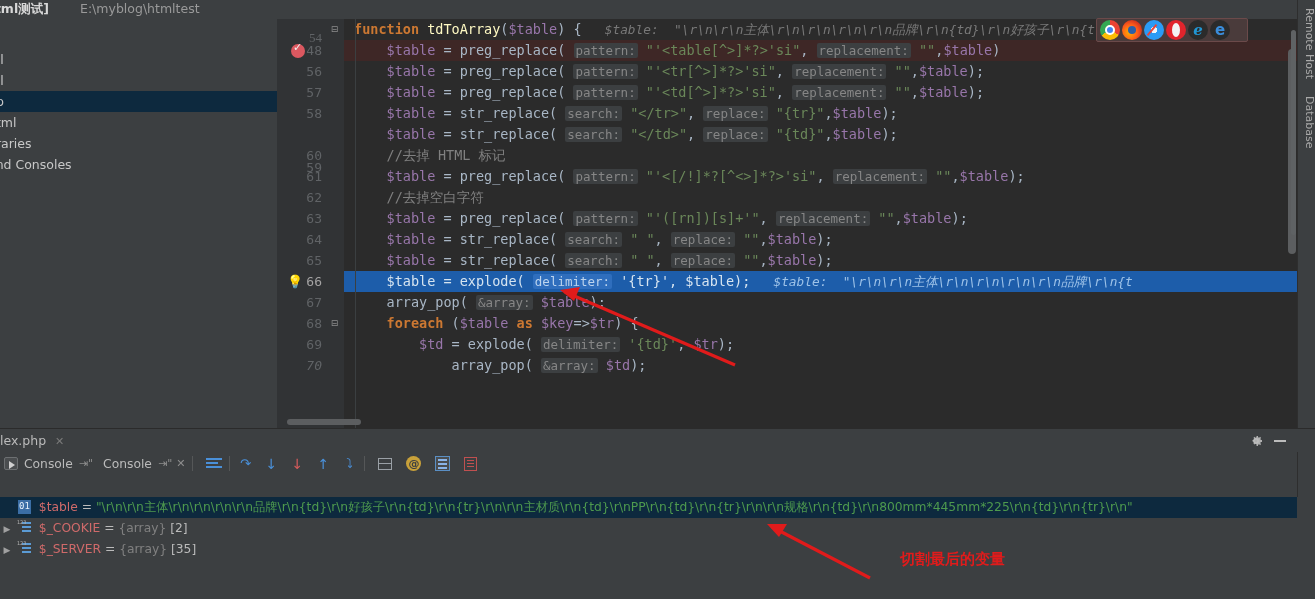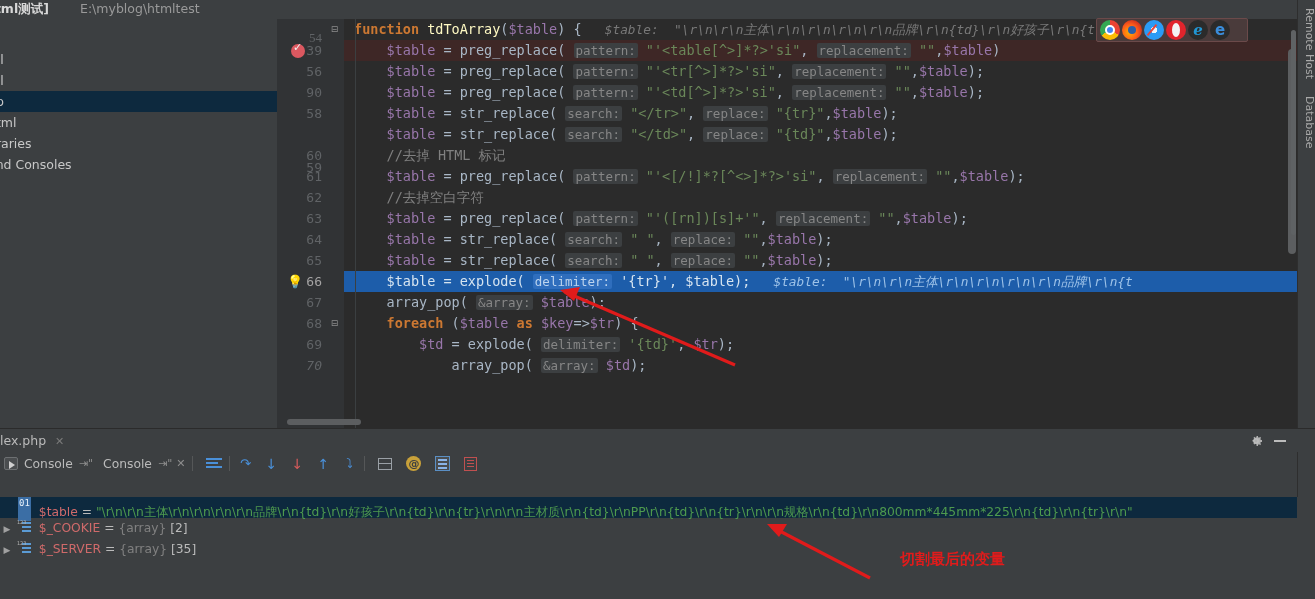--- a/index.html
+++ b/index.html
@@ -216,21 +216,21 @@
   }
   .var-row {
     position: absolute; left: 0; width: 1297px; height: 21px; line-height: 21px;
     white-space: nowrap; font-size: 12.3px;
   }
   .var-row.sel { background: #0d293e; }
   .tri {
     display: inline-block; width: 14px; text-align: center; color: #a0a0a0; font-size: 9px;
   }
   .icn-db {
-    display:inline-block; width:13px; height:29px; background:#3b6ea5;
+    display:inline-block; width:13px; height:14px; background:#3b6ea5;
     color:#e6f0fa; font-size:9px; line-height:13px; text-align:center;
     vertical-align:middle; margin:0 4px 2px 0; font-family:"DejaVu Sans Mono",monospace;
   }
   .icn-arr {
     display:inline-block; width:13px; height:13px; vertical-align:middle;
     margin:0 4px 2px 0; position:relative; background:#3c3f41;
   }
   .icn-arr::before{content:"";position:absolute;left:4px;top:1px;width:9px;height:2px;background:#5b9bd5;box-shadow:0 4px 0 #5b9bd5,0 8px 0 #5b9bd5;}
   .icn-arr::after{content:"123";position:absolute;left:-1px;top:-1px;font-size:5px;color:#b0b0b0;line-height:5px;width:4px;}
   .vname { color: #cf6a6a; }
@@ -274,24 +274,24 @@
     </div>
     <div class="tree-row" style="top:135px;">
       <span class="lbl">and Consoles</span>
     </div>
   </div>
 
   <div class="editor">
     <div class="gutter">
         <div class="gutter-line" style="top: 8px; font-family: Liberation Serif, serif;">54</div>
         <div class="fold" style="top: 0px;">⊟</div>
-        <div class="gutter-line" style="top: 21px;">39</div>
+        <div class="gutter-line" style="top: 21px;">48</div>
         <div class="breakpoint" style="top: 25px;"></div>
         <div class="gutter-line" style="top: 42px;">56</div>
-        <div class="gutter-line" style="top: 63px;">90</div>
+        <div class="gutter-line" style="top: 63px;">57</div>
         <div class="gutter-line" style="top: 84px;">58</div>
         <div class="gutter-line" style="top: 105px; margin-top: 33px;">59</div>
         <div class="gutter-line" style="top: 126px;">60</div>
         <div class="gutter-line" style="top: 147px;">61</div>
         <div class="gutter-line" style="top: 168px;">62</div>
         <div class="gutter-line" style="top: 189px;">63</div>
         <div class="gutter-line" style="top: 210px;">64</div>
         <div class="gutter-line" style="top: 231px;">65</div>
         <div class="gutter-line cur" style="top: 252px;">66</div>
         <div class="bulb" style="top: 252px;">💡</div>

